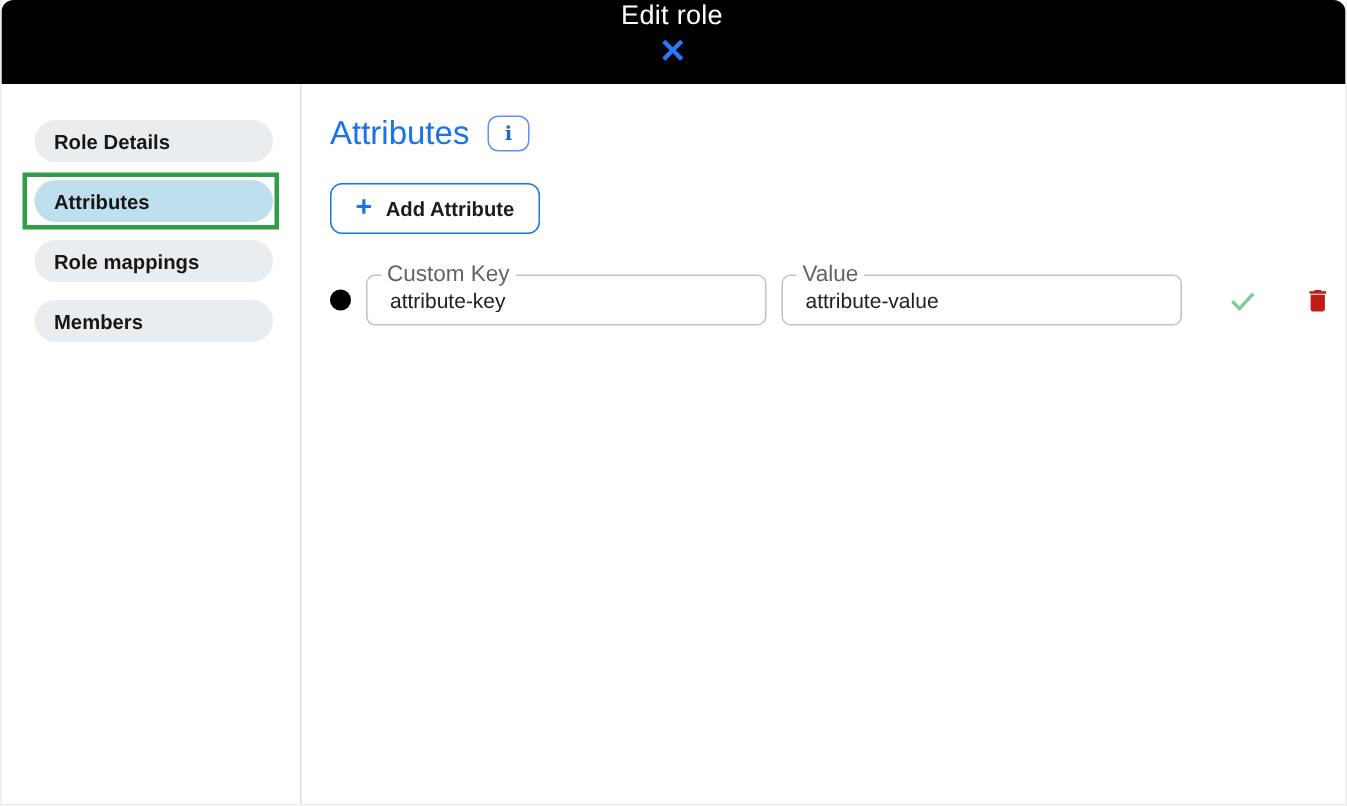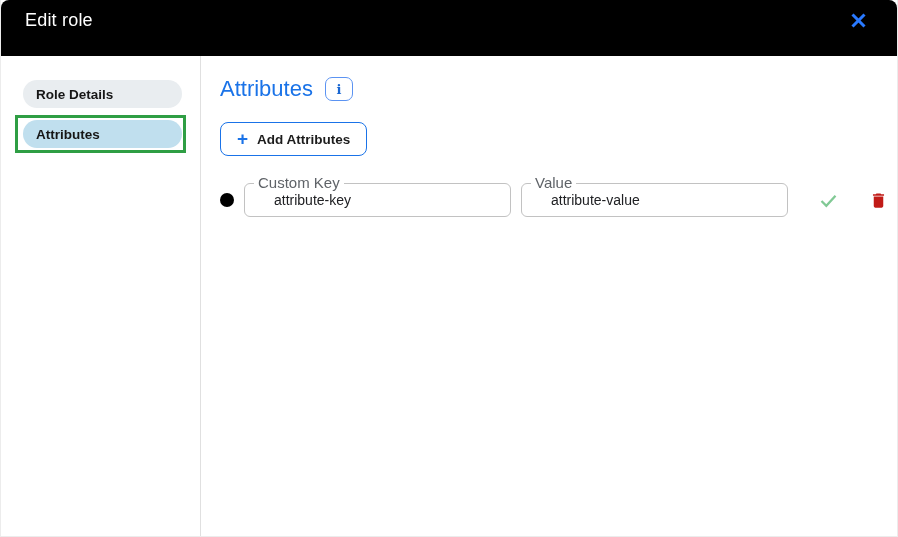--- a/index.html
+++ b/index.html
@@ -4,20 +4,21 @@
 <style>
   * { margin:0; padding:0; box-sizing:border-box; }
   html,body { width:898px; height:537px; background:#fff; font-family:"Liberation Sans", sans-serif; }
   .dialog { width:898px; height:537px; background:#fff; border:1px solid #ececec; border-top:none; overflow:hidden; }
 
   
   .header {
     height:56px; background:#000; border-radius:8px 8px 0 0;
     display:flex; align-items:center; justify-content:space-between;
     padding:0 26px 16px 24px;
+    flex-direction:column;
   }
   .header-title { color:#fff; font-size:18px; font-weight:400; letter-spacing:.2px; }
   .close-btn { background:none; border:none; cursor:pointer; display:flex; align-items:center; padding:4px; }
 
   
   .body { display:flex; height:481px; }
   .sidebar { width:200px; border-right:1px solid #e0e0e0; padding-top:24px; }
   .pill {
     position:relative; width:159px; height:28px; margin:0 0 12px 22px;
     background:#e9edf0; border-radius:16px;
@@ -43,21 +44,21 @@
     display:inline-flex; align-items:center; gap:9px; cursor:pointer;
   }
   .add-plus { color:#1a73e8; font-size:19px; font-weight:700; line-height:1; margin-top:-2px; }
   .add-label { font-size:13.5px; font-weight:700; color:#1c1c1c; font-family:"Liberation Sans", sans-serif; }
 
   .attr-row { display:flex; align-items:center; margin-top:27px; }
   .bullet { width:14px; height:14px; border-radius:50%; background:#000; margin-right:10px; flex:none; }
   .field { position:relative; width:267px; height:34px; margin-right:10px; }
   .field input {
     width:100%; height:100%; border:1px solid #c2c2c2; border-radius:6px;
-    padding:0 29px; font-size:14px; color:#202124; font-family:"Liberation Sans", sans-serif;
+    padding:0 15px; font-size:14px; color:#202124; font-family:"Liberation Sans", sans-serif;
     background:#fff; outline:none;
   }
   .field label {
     position:absolute; top:-7px; left:10px; background:#fff; padding:0 4px;
     font-size:15px; color:#5f6368; line-height:13px;
   }
   .check-btn, .trash-btn { background:none; border:none; cursor:pointer; display:flex; align-items:center; padding:2px; }
   .check-btn { margin-left:18px; }
   .trash-btn { margin-left:26px; }
 </style>
@@ -79,34 +80,40 @@
   <div class="body">
 
     <div class="sidebar">
       <div class="pill">
         <span>Role Details</span>
       </div>
       <div class="pill selected">
         <span>Attributes</span>
         <div class="sel-ring"></div>
       </div>
+      <div class="pill">
+        <span>Role mappings</span>
+      </div>
+      <div class="pill">
+        <span>Members</span>
+      </div>
     </div>
 
     <div class="main">
 
       <div class="heading-row">
         <div class="page-title">Attributes</div>
         <div class="info-badge">
           <span>i</span>
         </div>
       </div>
 
       <button class="add-btn">
         <span class="add-plus">+</span>
-        <span class="add-label">Add Attributes</span>
+        <span class="add-label">Add Attribute</span>
       </button>
 
       <div class="attr-row">
         <div class="bullet"></div>
 
         <div class="field">
           <input type="text" value="attribute-key" style="">
           <label>Custom Key</label>
         </div>
 

